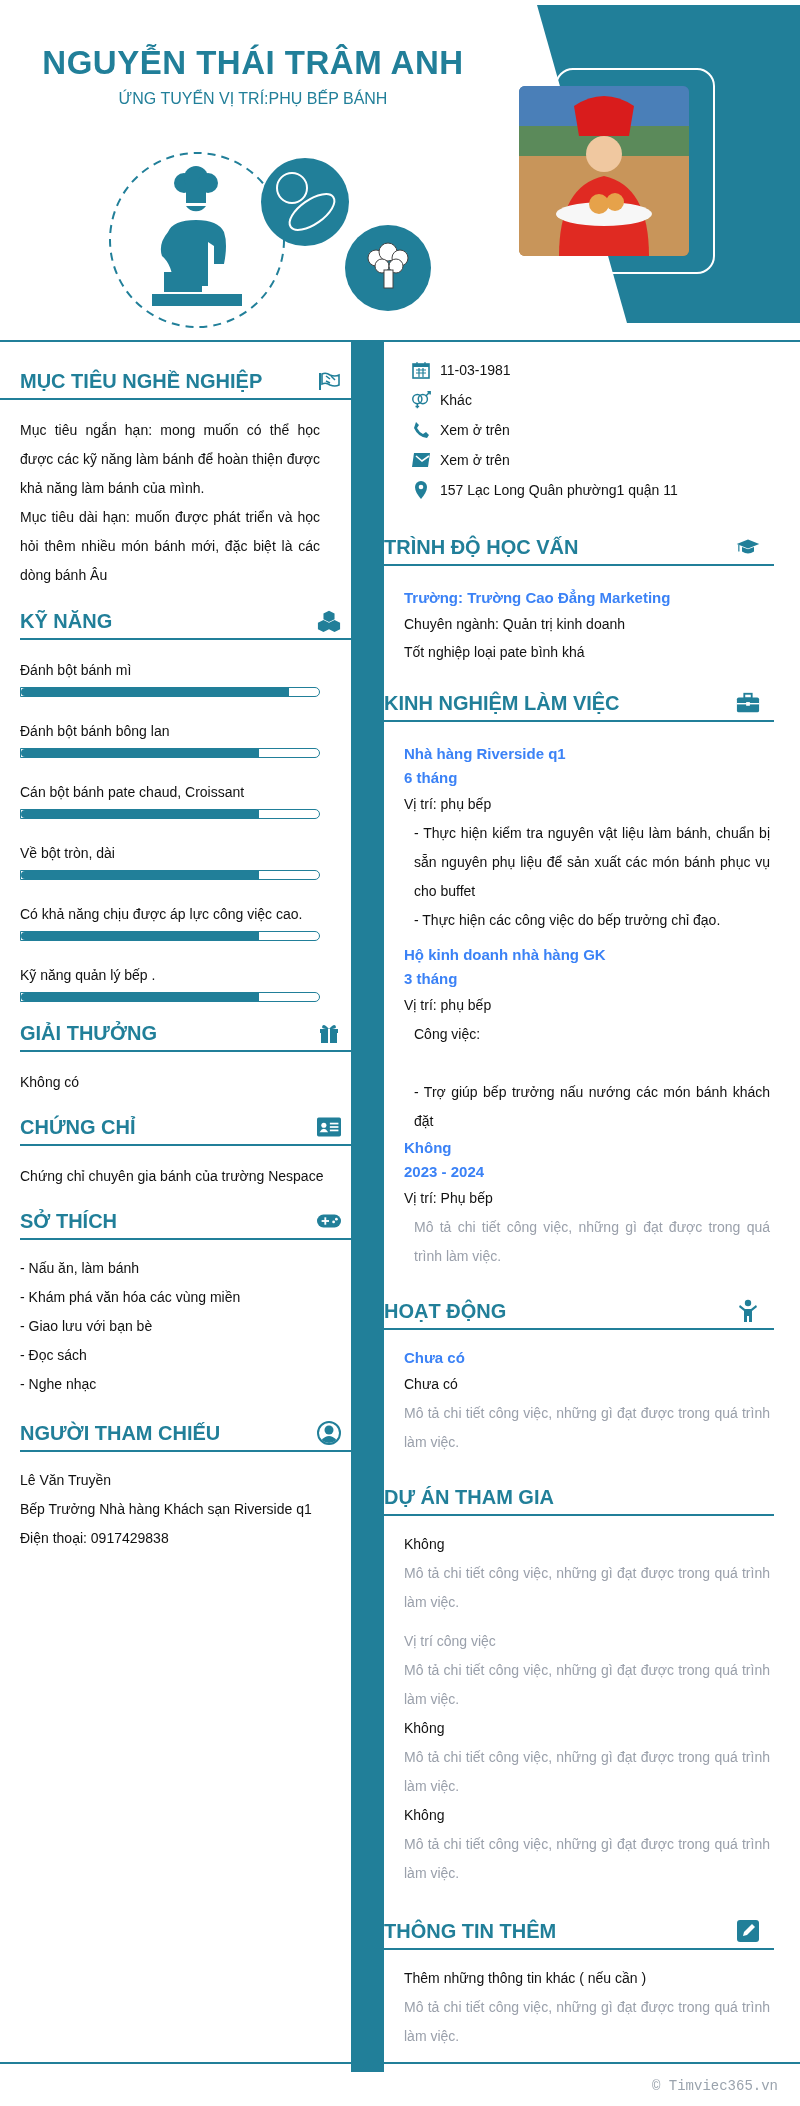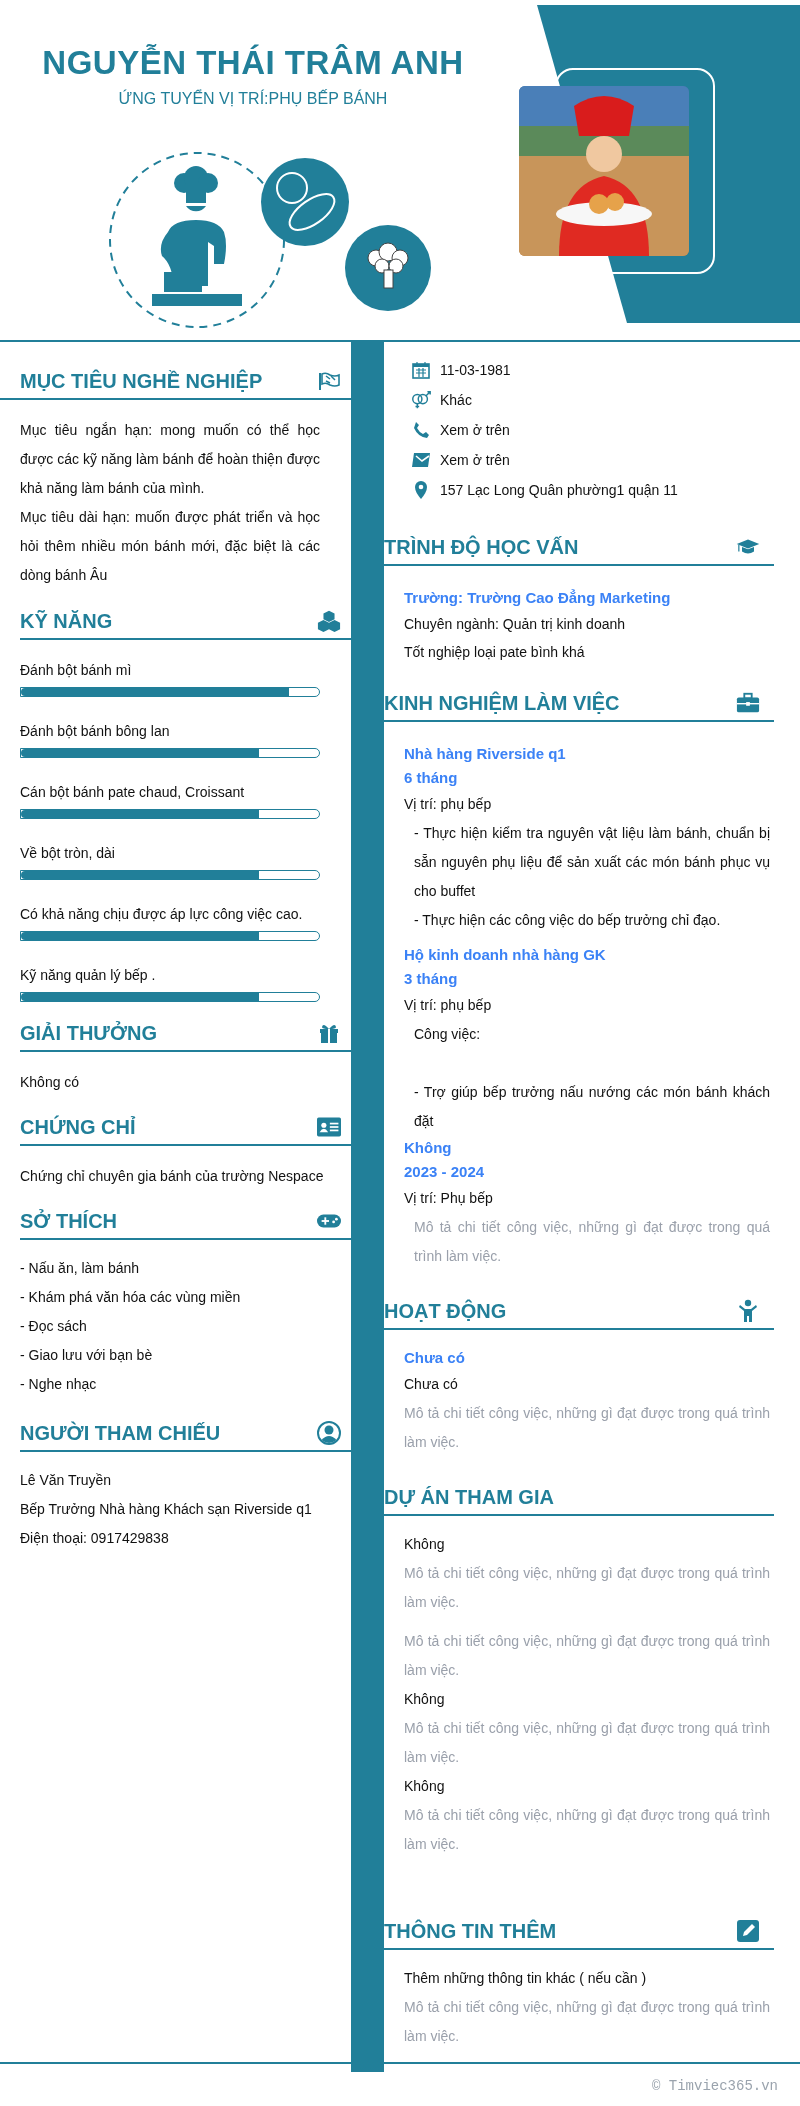--- a/index.html
+++ b/index.html
@@ -185,22 +185,22 @@
         <rect x="5" y="7" width="8" height="2" fill="#fff"></rect>
         <rect x="8" y="4" width="2" height="8" fill="#fff"></rect>
         <circle cx="18" cy="9" r="1.5" fill="#fff"></circle>
         <circle cx="21" cy="6" r="1.5" fill="#fff"></circle>
       </svg>
   </span>
 </div>
 <div class="blk lblk" style="top:1254px">
   <div>- Nấu ăn, làm bánh</div>
   <div>- Khám phá văn hóa các vùng miền</div>
+  <div>- Giao lưu với bạn bè</div>
   <div>- Đọc sách</div>
-  <div>- Giao lưu với bạn bè</div>
   <div>- Nghe nhạc</div>
 </div>
 
 <div class="sec-h left-h" style="top:1416px">
   <span class="t">NGƯỜI THAM CHIẾU</span>
   <span class="ic">
     <svg width="24" height="24" viewBox="0 0 24 24">
         <circle cx="12" cy="12" r="11" fill="none" stroke="#217f99" stroke-width="2"></circle>
         <circle cx="12" cy="9" r="4.5" fill="#217f99"></circle>
         <path d="M4.5 19 q7.5 -8 15 0 q-7.5 6 -15 0z" fill="#217f99"></path>
@@ -331,20 +331,21 @@
 <div class="sec-h right-h" style="top:1480px">
   <span class="t">DỰ ÁN THAM GIA</span>
   <span class="ic"></span>
 </div>
 <div class="blk rblk" style="top:1530px">
   <div>
     <div>Không</div>
     <div class="just muted">Mô tả chi tiết công việc, những gì đạt được trong quá trình làm việc.</div>
   </div>
   <div style="margin-top:10px">
+    <div class="muted">Vị trí công việc</div>
     <div class="just muted">Mô tả chi tiết công việc, những gì đạt được trong quá trình làm việc.</div>
   </div>
   <div>
     <div>Không</div>
     <div class="just muted">Mô tả chi tiết công việc, những gì đạt được trong quá trình làm việc.</div>
   </div>
   <div>
     <div>Không</div>
     <div class="just muted">Mô tả chi tiết công việc, những gì đạt được trong quá trình làm việc.</div>
   </div>

